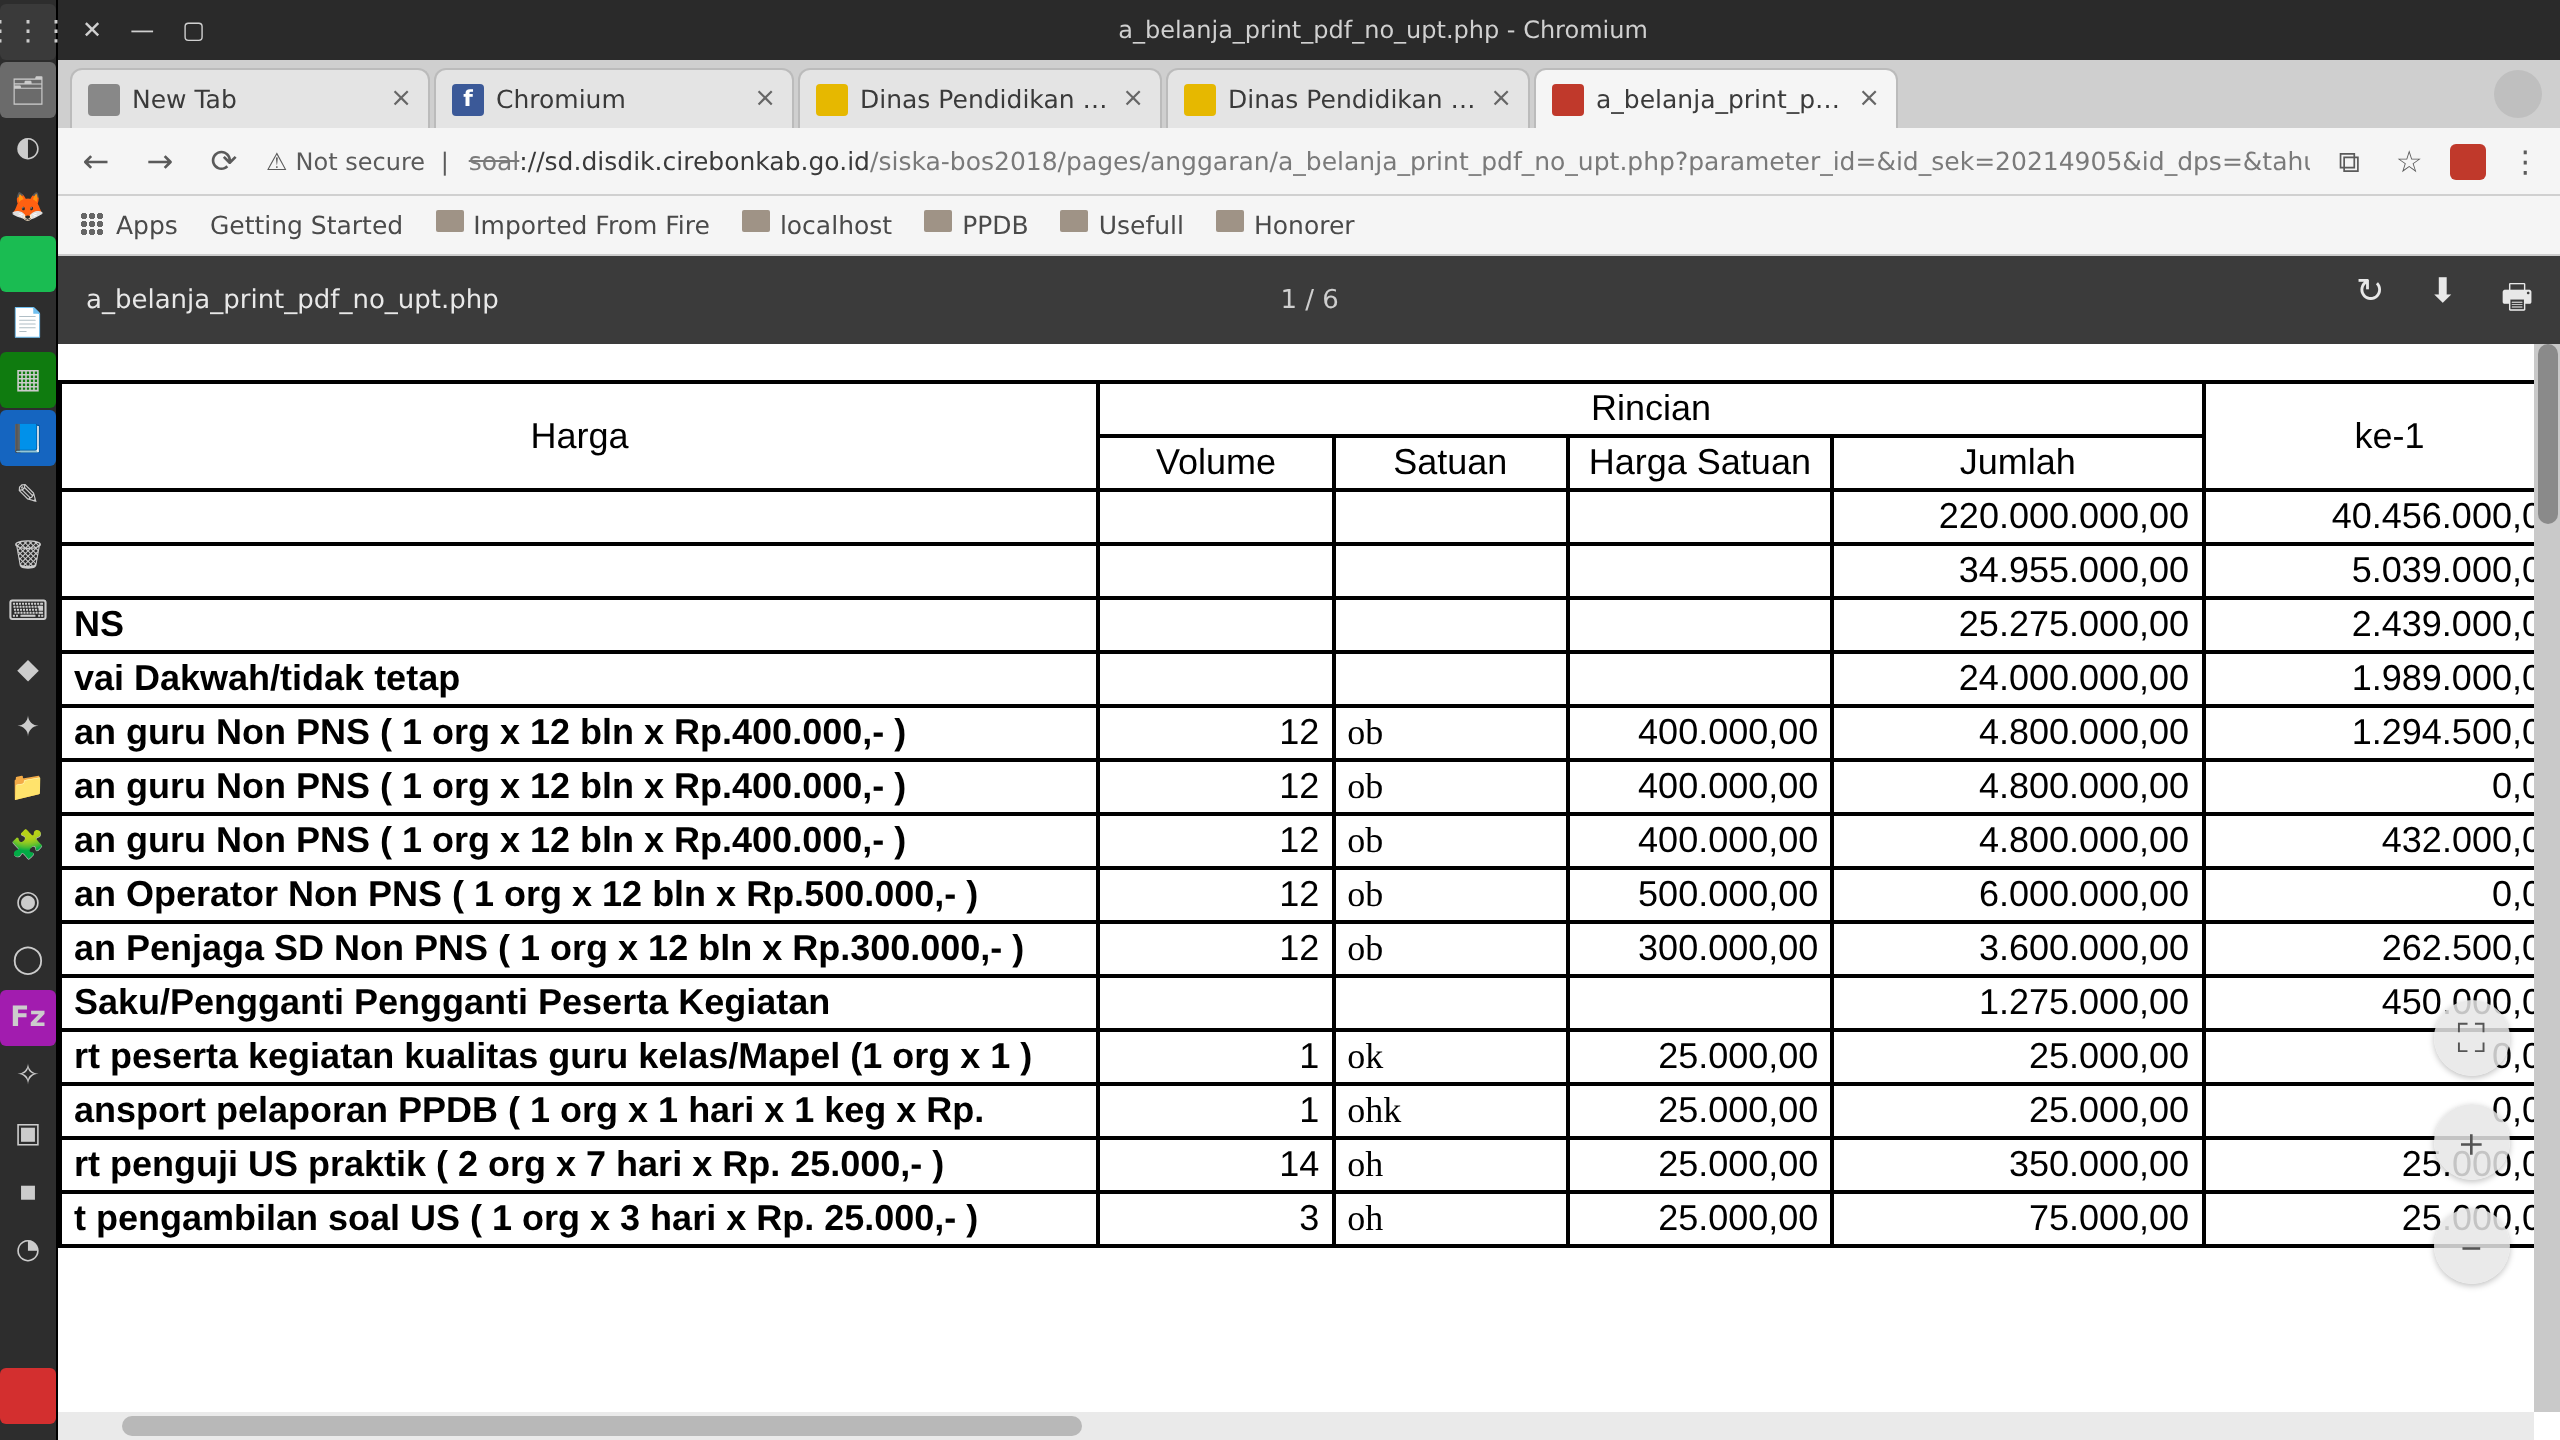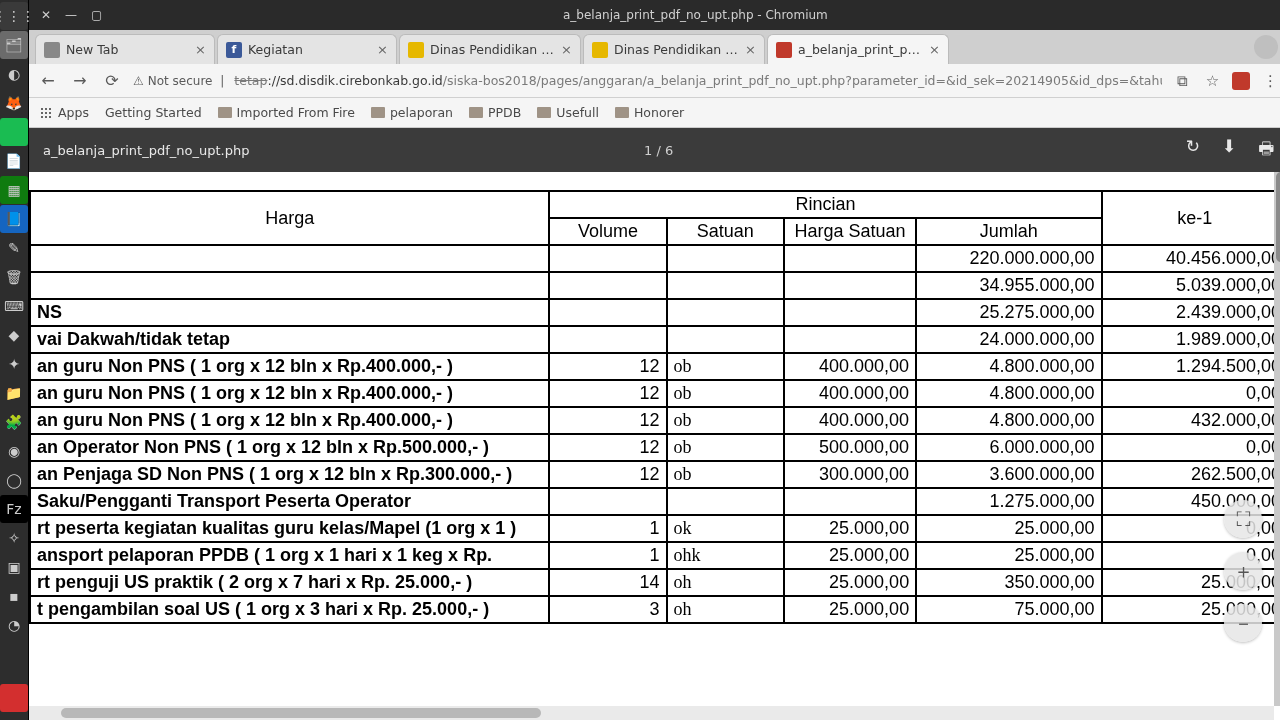--- a/index.html
+++ b/index.html
@@ -8,21 +8,21 @@
 
 
 .taskbar { width: 33px; height: 720px; background: #2d2d2d; border-right: 1px solid #000; display: flex; flex-direction: column; align-items: center; padding-top: 2px; gap: 1px; }
 .taskbar .tb { width: 28px; height: 28px; border-radius: 3px; display: flex; align-items: center; justify-content: center; font-size: 14px; color: #ccc; }
 .tb-apps { background: #3a3a3a; }
 .tb-files { background: #6b6b6b; }
 .tb-ff { color: #2e86de; }
 .tb-green { background: #1abc52; border-radius: 50%; }
 .tb-calc { background: #0f7b0f; color: #fff; }
 .tb-doc { background: #1565c0; color: #fff; }
-.tb-fz { background: #000000; color: #fff; font-size: 10px; font-weight: normal; }
+.tb-fz { background: #a21caf; color: #fff; font-size: 10px; font-weight: bold; }
 .tb-rec { background: #d32f2f; border-radius: 50%; width: 18px; height: 18px; margin-top: auto; margin-bottom: 8px; }
 
 
 .main { flex: 1; height: 720px; display: flex; flex-direction: column; background: #fff; }
 
 
 .titlebar { height: 30px; background: #2a2a2a; color: #d0d0d0; display: flex; align-items: center; font-size: 12px; }
 .titlebar .winbtns { display: flex; gap: 14px; padding-left: 12px; }
 .titlebar .winbtns span { cursor: pointer; }
 .titlebar .title { flex: 1; text-align: center; }
@@ -44,21 +44,21 @@
 .addrbar .navbtn { width: 22px; text-align: center; color: #5a5a5a; font-size: 16px; }
 .addrbar .lock { display: flex; align-items: center; gap: 4px; font-size: 12px; color: #5a5a5a; }
 .omnibox { flex: 1; height: 24px; display: flex; align-items: center; font-size: 12.5px; color: #3a3a3a; white-space: nowrap; overflow: hidden; }
 .omnibox .proto { text-decoration: line-through; color: #7a7a7a; }
 .omnibox .path { color: #7a7a7a; }
 .addrbar .ricon { width: 20px; text-align: center; color: #5a5a5a; font-size: 15px; }
 .addrbar .ext { width: 18px; height: 18px; background: #c0392b; border-radius: 3px; }
 
 
 .bmbar { height: 30px; background: #f5f5f5; display: flex; align-items: center; gap: 16px; padding: 0 10px; font-size: 12.5px; color: #4a4a4a; border-bottom: 1px solid #ccc; }
-.bmbar .bm { display: flex; align-items: center; gap: 5px; }
+.bmbar .bm { display: flex; align-items: flex-start; gap: 5px; }
 .bmbar .foldericon { width: 14px; height: 11px; background: #9f9386; border-radius: 1px; display: inline-block; }
 .bmbar .appsicon { width: 14px; height: 14px; display: inline-block; background:
   radial-gradient(circle at 3px 3px, #666 1.5px, transparent 1.5px),
   radial-gradient(circle at 7px 3px, #666 1.5px, transparent 1.5px),
   radial-gradient(circle at 11px 3px, #666 1.5px, transparent 1.5px),
   radial-gradient(circle at 3px 7px, #666 1.5px, transparent 1.5px),
   radial-gradient(circle at 7px 7px, #666 1.5px, transparent 1.5px),
   radial-gradient(circle at 11px 7px, #666 1.5px, transparent 1.5px),
   radial-gradient(circle at 3px 11px, #666 1.5px, transparent 1.5px),
   radial-gradient(circle at 7px 11px, #666 1.5px, transparent 1.5px),
@@ -140,21 +140,21 @@
   </div>
 
   <div class="tabstrip">
     <div class="tab">
       <span class="favicon"></span>
       <span class="lbl">New Tab</span>
       <span class="x">×</span>
     </div>
     <div class="tab">
       <span class="favicon fb">f</span>
-      <span class="lbl">Kegiatan</span>
+      <span class="lbl">Chromium</span>
       <span class="x">×</span>
     </div>
     <div class="tab">
       <span class="favicon dinas"></span>
       <span class="lbl">Dinas Pendidikan Kabu</span>
       <span class="x">×</span>
     </div>
     <div class="tab">
       <span class="favicon dinas"></span>
       <span class="lbl">Dinas Pendidikan Kabu</span>
@@ -171,21 +171,21 @@
   <div class="addrbar">
     <span class="navbtn">←</span>
     <span class="navbtn">→</span>
     <span class="navbtn">⟳</span>
     <span class="lock">
       <span>⚠</span>
       <span>Not secure</span>
       <span>&nbsp;|</span>
     </span>
     <div class="omnibox">
-      <span class="proto">tetap</span>
+      <span class="proto">soal</span>
       <span>://sd.disdik.cirebonkab.go.id</span>
       <span class="path">/siska-bos2018/pages/anggaran/a_belanja_print_pdf_no_upt.php?parameter_id=&amp;id_sek=20214905&amp;id_dps=&amp;tahun...</span>
     </div>
     <span class="ricon">⧉</span>
     <span class="ricon">☆</span>
     <span class="ext"></span>
     <span class="ricon">⋮</span>
   </div>
 
   <div class="bmbar">
@@ -195,21 +195,21 @@
       </span>
     <span class="bm">
         <span>Getting Started</span>
       </span>
     <span class="bm">
         <span class="foldericon"></span>
         <span>Imported From Fire</span>
       </span>
     <span class="bm">
         <span class="foldericon"></span>
-        <span>pelaporan</span>
+        <span>localhost</span>
       </span>
     <span class="bm">
         <span class="foldericon"></span>
         <span>PPDB</span>
       </span>
     <span class="bm">
         <span class="foldericon"></span>
         <span>Usefull</span>
       </span>
     <span class="bm">
@@ -319,21 +319,21 @@
             </tr>
             <tr>
               <td class="uraian">an Penjaga SD Non PNS ( 1 org x 12 bln x Rp.300.000,- )</td>
               <td class="num">12</td>
               <td class="txt">ob</td>
               <td class="num">300.000,00</td>
               <td class="num">3.600.000,00</td>
               <td class="num">262.500,00</td>
             </tr>
             <tr>
-              <td class="uraian">Saku/Pengganti Transport Peserta Operator</td>
+              <td class="uraian">Saku/Pengganti Pengganti Peserta Kegiatan</td>
               <td class="num"></td>
               <td class="txt"></td>
               <td class="num"></td>
               <td class="num">1.275.000,00</td>
               <td class="num">450.000,00</td>
             </tr>
             <tr>
               <td class="uraian">rt peserta kegiatan kualitas guru kelas/Mapel (1 org x 1
 )</td>
               <td class="num">1</td>

